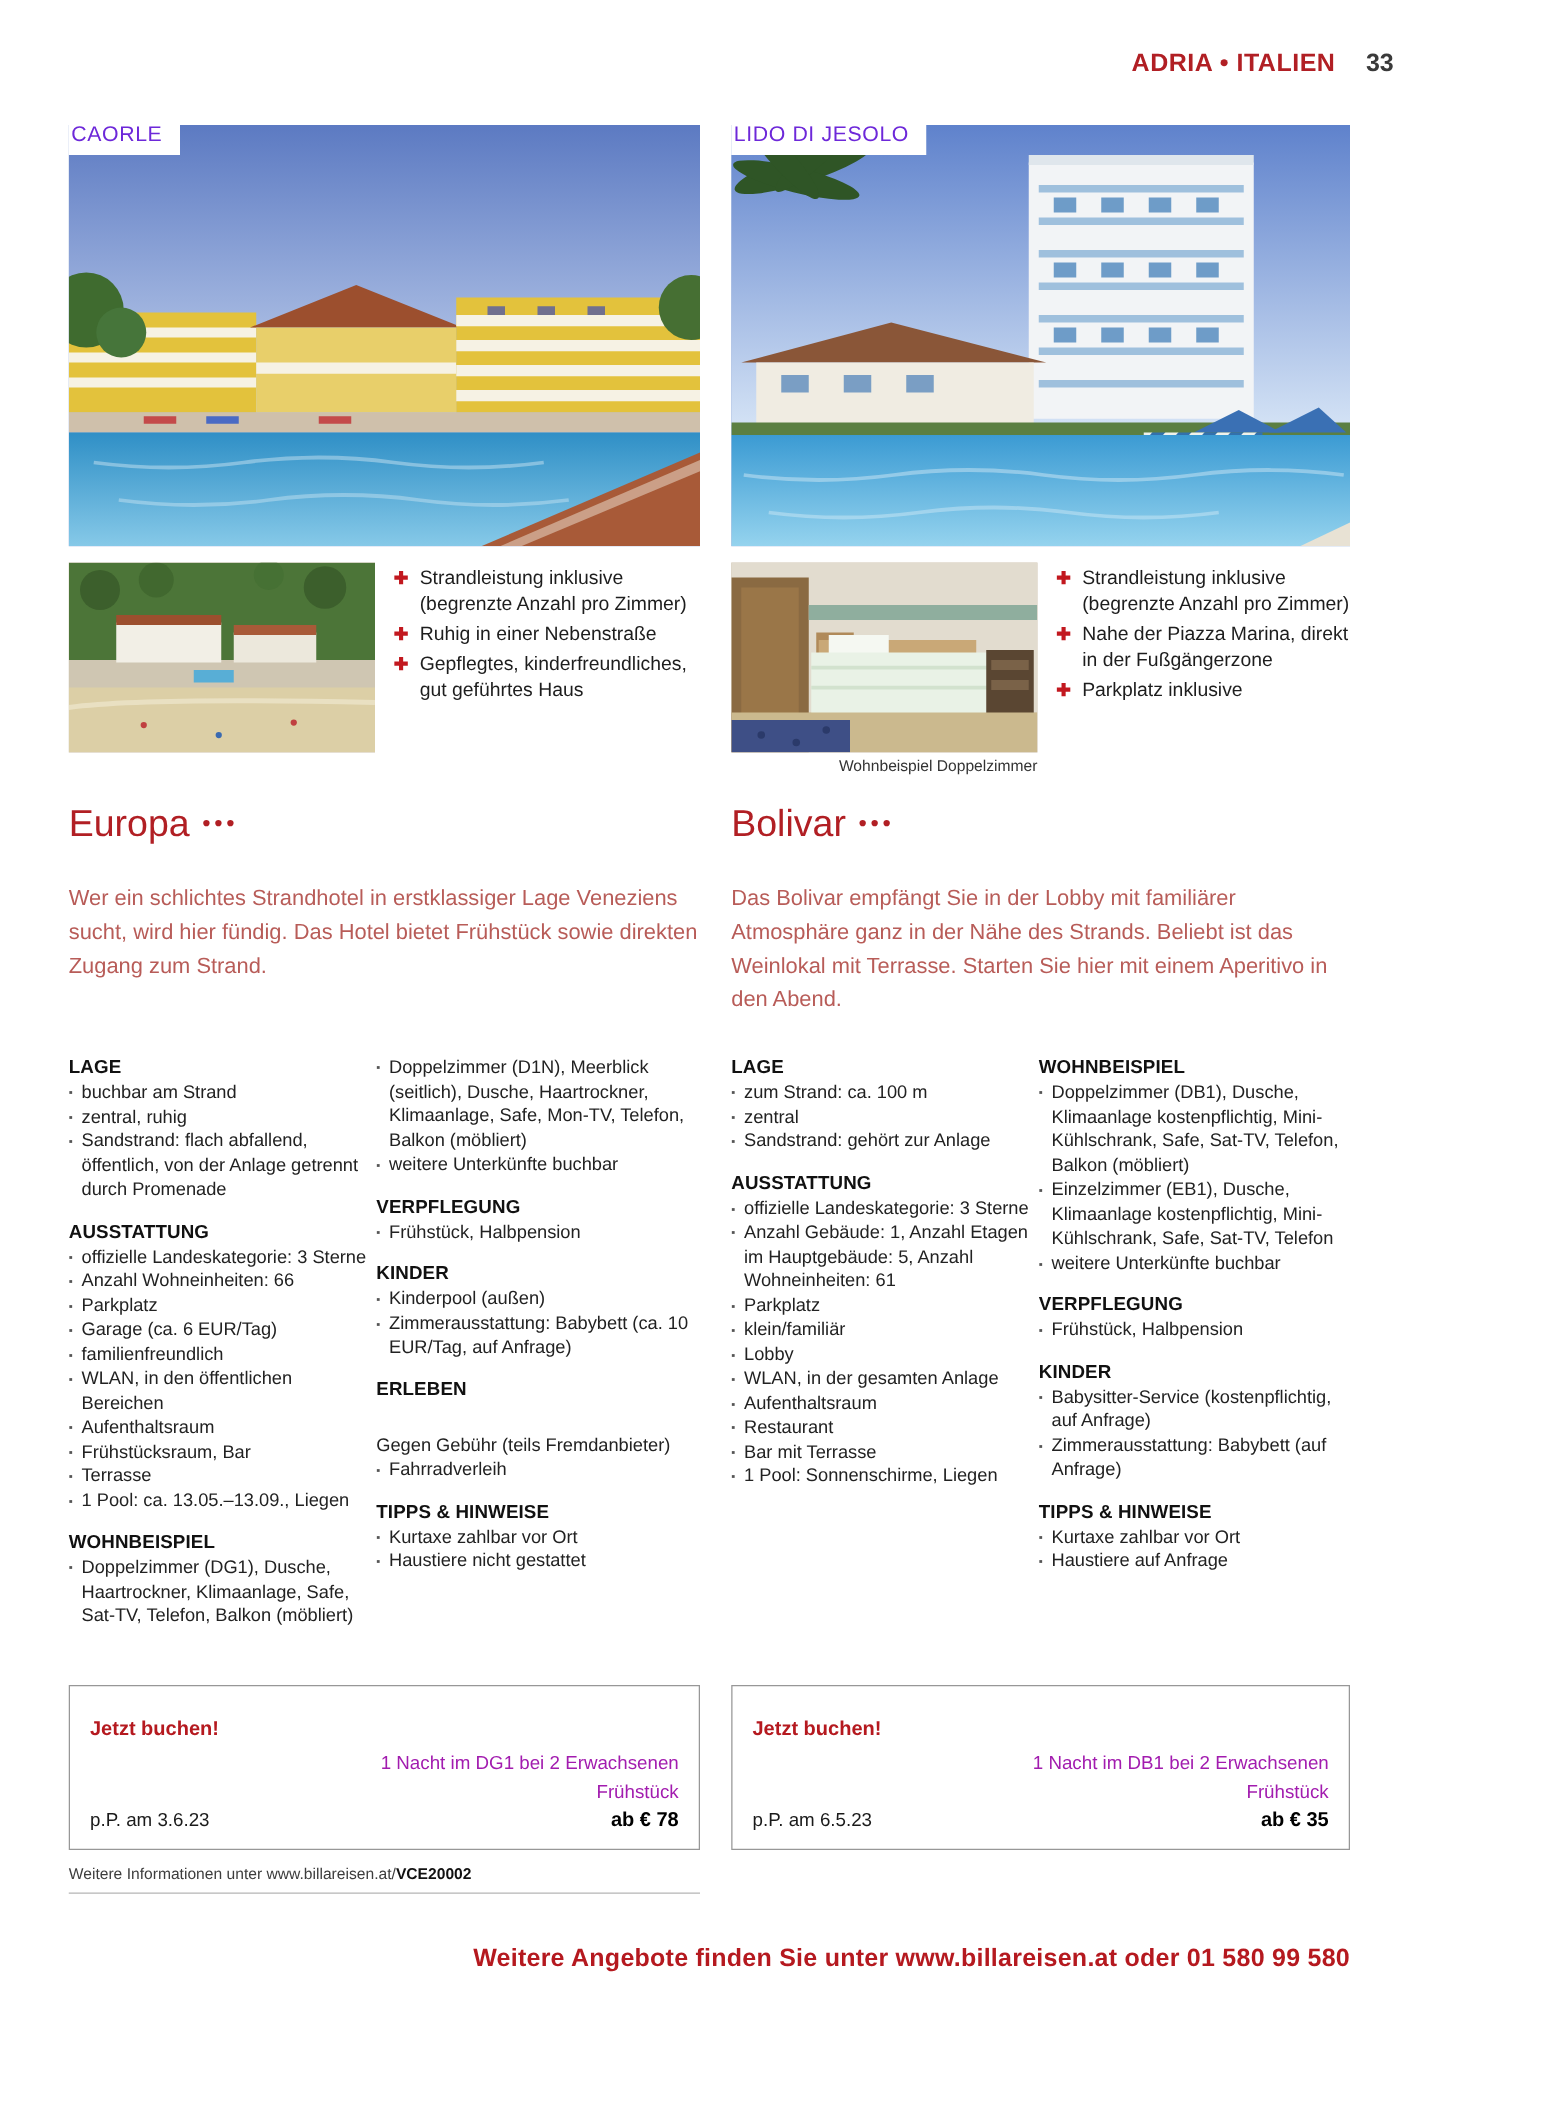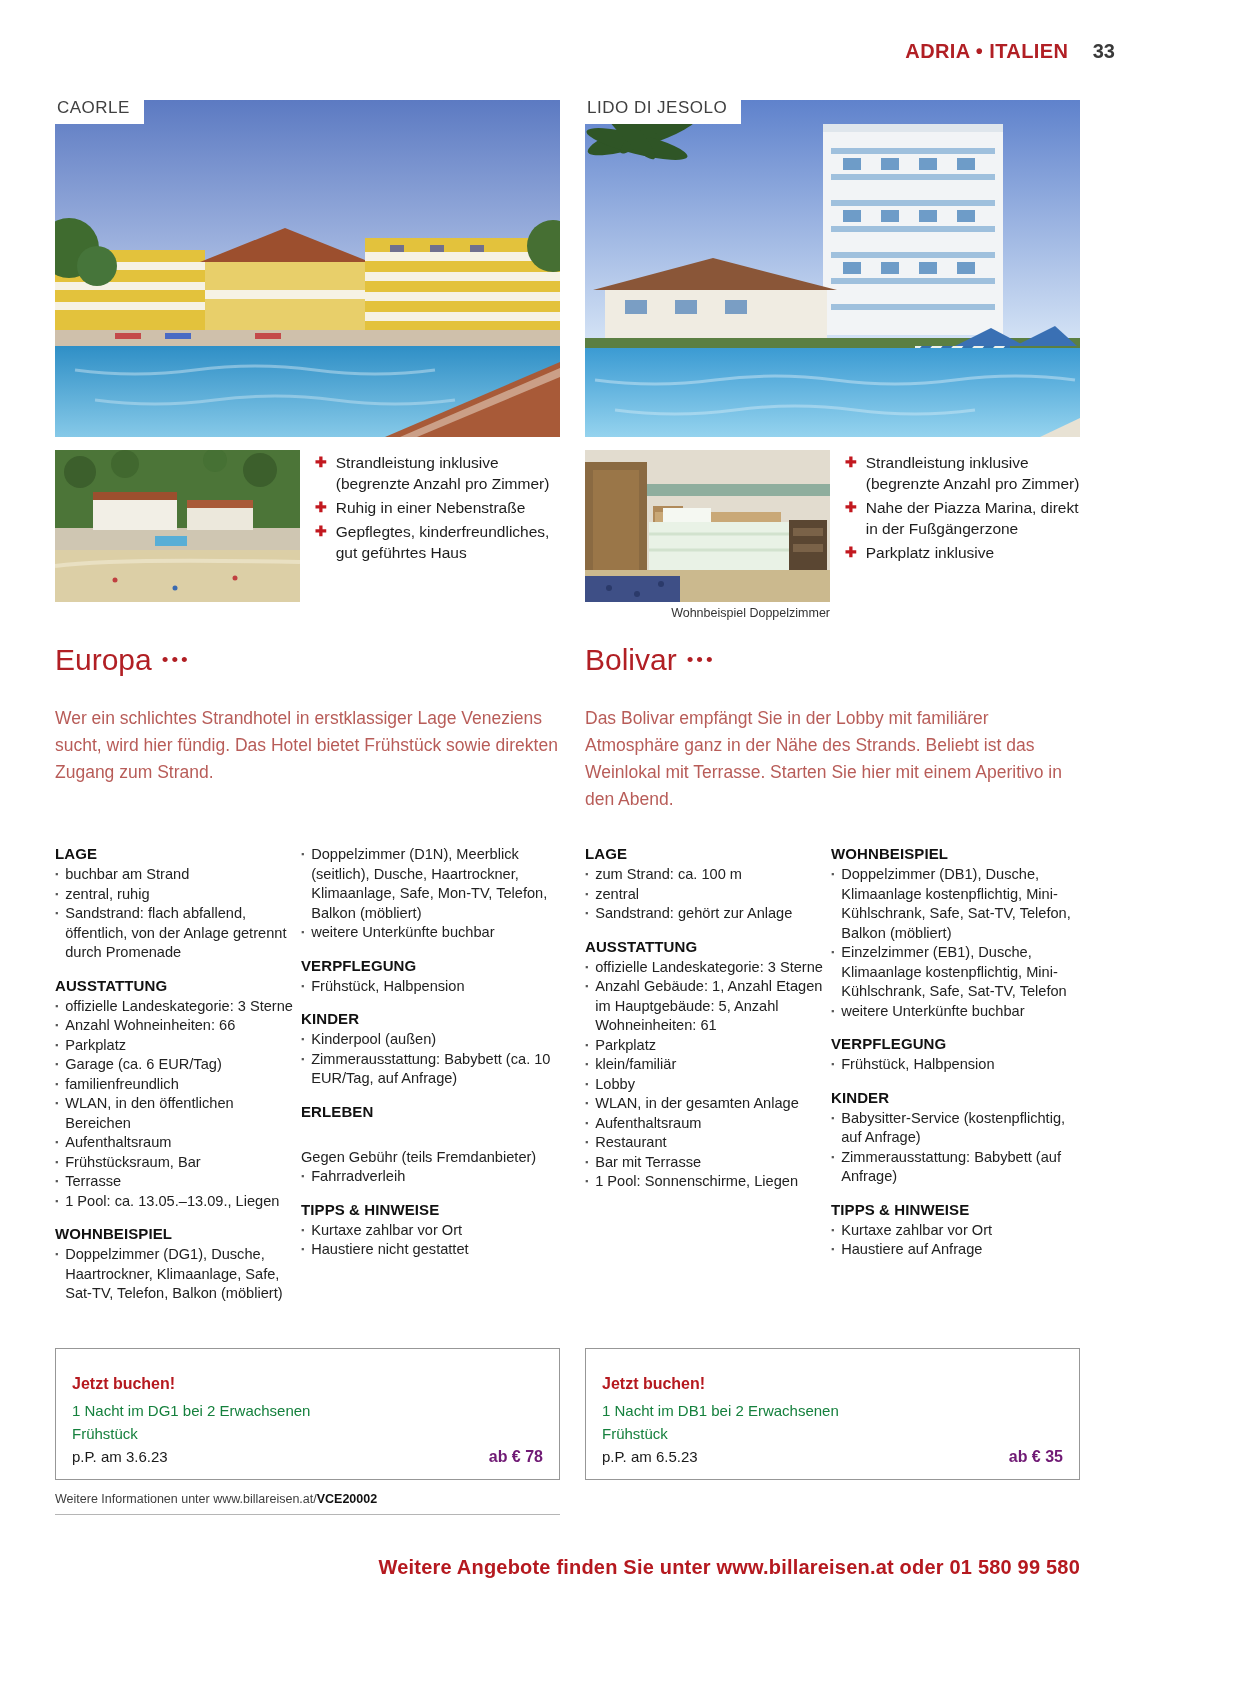--- a/index.html
+++ b/index.html
@@ -7,21 +7,21 @@
         font-family:"Liberation Sans",sans-serif;overflow:hidden;}
   
   .hdr{position:absolute;top:40px;left:0;right:135px;text-align:right;}
   .hdr-title{color:#b11f24;font-weight:bold;font-size:20px;letter-spacing:.4px;}
   .hdr-page{color:#3a3a3a;font-weight:bold;font-size:20px;margin-left:20px;}
   
   .hotel{position:absolute;top:0;height:1687px;}
   .hotel0{left:55px;width:505px;}
   .hotel1{left:585px;width:495px;}
   .photo-main{position:absolute;top:100px;left:0;right:0;height:337px;overflow:hidden;background:#9db4dd;}
-  .loc-label{position:absolute;top:95px;left:0;z-index:3;background:#fff;color:#404040;
+  .loc-label{position:absolute;top:95px;left:0;z-index:3;background:#fff;color:#6d28d9;
              font-size:17px;letter-spacing:.5px;padding:3px 14px 6px 2px;}
   .photo-small{position:absolute;top:450px;left:0;width:245px;height:152px;overflow:hidden;background:#cfc6b2;}
   .photo-caption{position:absolute;top:606px;left:0;width:245px;text-align:right;
                  font-size:12.5px;color:#333;}
   .highlights{position:absolute;top:452px;left:260px;right:0;margin:0;padding:0;list-style:none;}
   .highlights li{display:flex;font-size:15.5px;line-height:21px;color:#1d1d1d;margin-bottom:3px;}
   .plus{color:#c2181f;font-size:14px;line-height:21px;font-weight:bold;margin-right:9px;flex:0 0 auto;}
   .hotel-title{position:absolute;top:643px;left:0;font-size:30px;color:#b11f24;font-weight:normal;margin:0;}
   .stars{font-size:19px;letter-spacing:3px;margin-left:10px;position:relative;top:-4px;color:#b11f24;}
   .desc{position:absolute;top:705px;left:0;right:0;font-size:17.5px;line-height:27px;color:#b85c58;}
@@ -33,23 +33,23 @@
   .dsec:first-child h4{margin-top:0;}
   .dsec.noheading{margin-top:0;}
   .dsec ul{margin:0;padding:0;list-style:none;}
   .dsec li{display:flex;font-size:14.6px;line-height:19.5px;color:#222;}
   .blt{color:#555;font-size:9px;line-height:19.5px;margin-right:7px;flex:0 0 auto;}
   .dintro{font-size:14.6px;line-height:19.5px;color:#222;margin-top:28px;}
   
   .book-box{position:absolute;top:1348px;left:0;right:0;height:132px;border:1px solid #979797;
             box-sizing:border-box;padding:26px 16px 0 16px;background:#fff;}
   .book-title{color:#b5191f;font-weight:bold;font-size:16px;margin-bottom:6px;}
-  .book-line{font-size:15px;line-height:23px;color:#15803d;}
+  .book-line{font-size:15px;line-height:23px;color:#a21caf;text-align:right;}
   .book-row{display:flex;justify-content:space-between;font-size:15px;line-height:23px;color:#1a1a1a;}
-  .price{font-weight:bold;font-size:16px;color:#701a75;}
+  .price{font-weight:bold;font-size:16px;color:#000000;}
   .book-info{position:absolute;top:1492px;left:0;right:0;border-bottom:1px solid #b5b5b5;
              padding-bottom:8px;font-size:12.5px;color:#3d3d3d;}
   .book-info b{color:#111;text-align:right;}
   
   .footer{position:absolute;top:1556px;left:0;right:170px;text-align:right;
           font-size:20px;color:#b5191f;font-weight:bold;letter-spacing:.2px;}
   svg{display:block;}
 </style>
 </head>
 <body>

